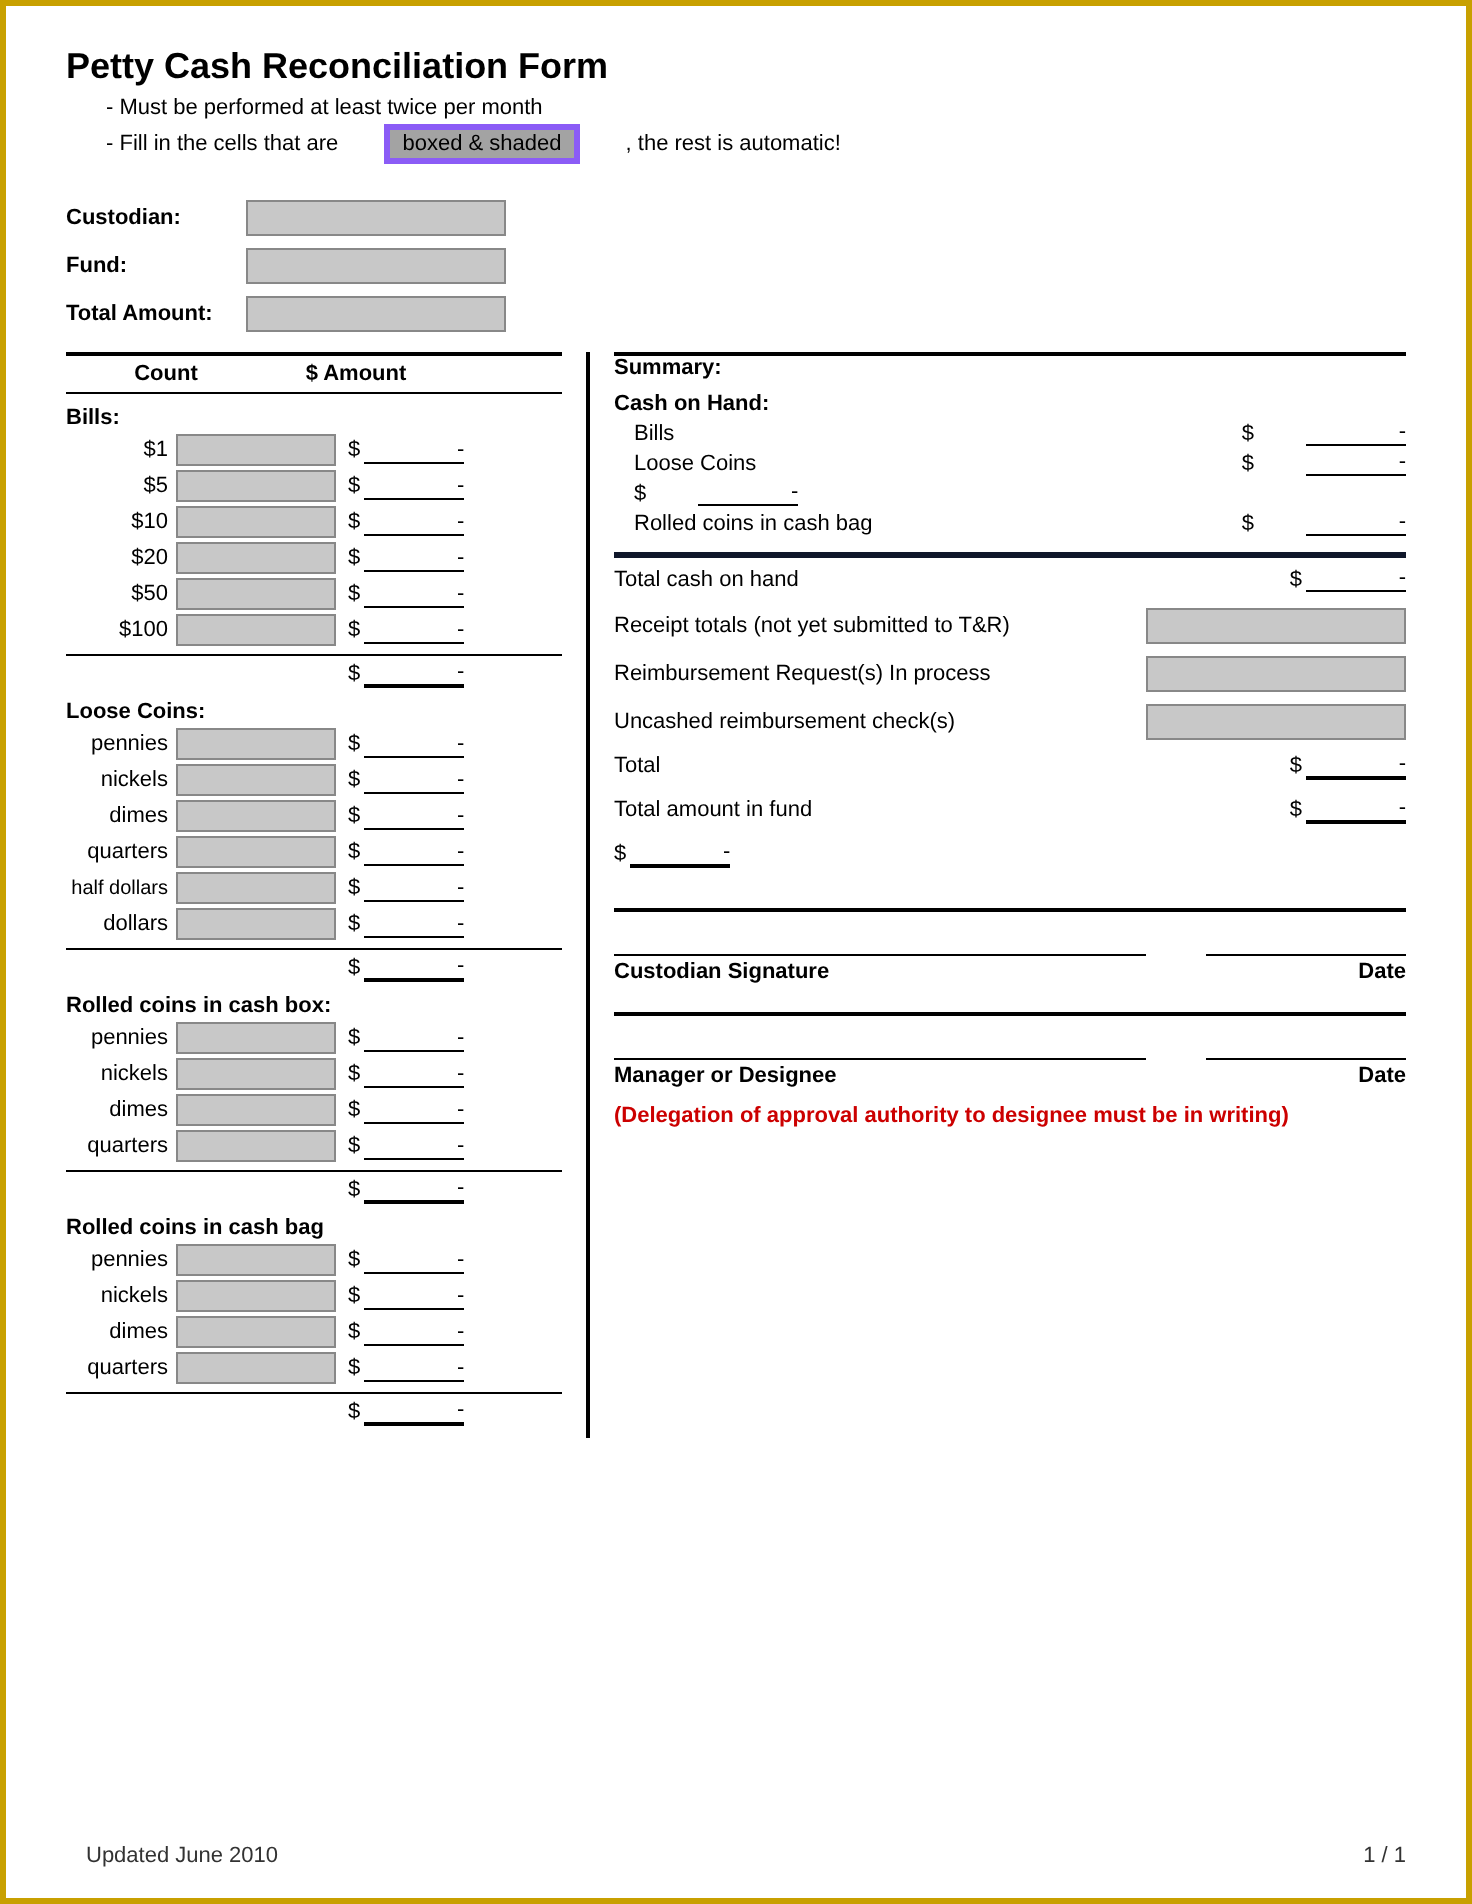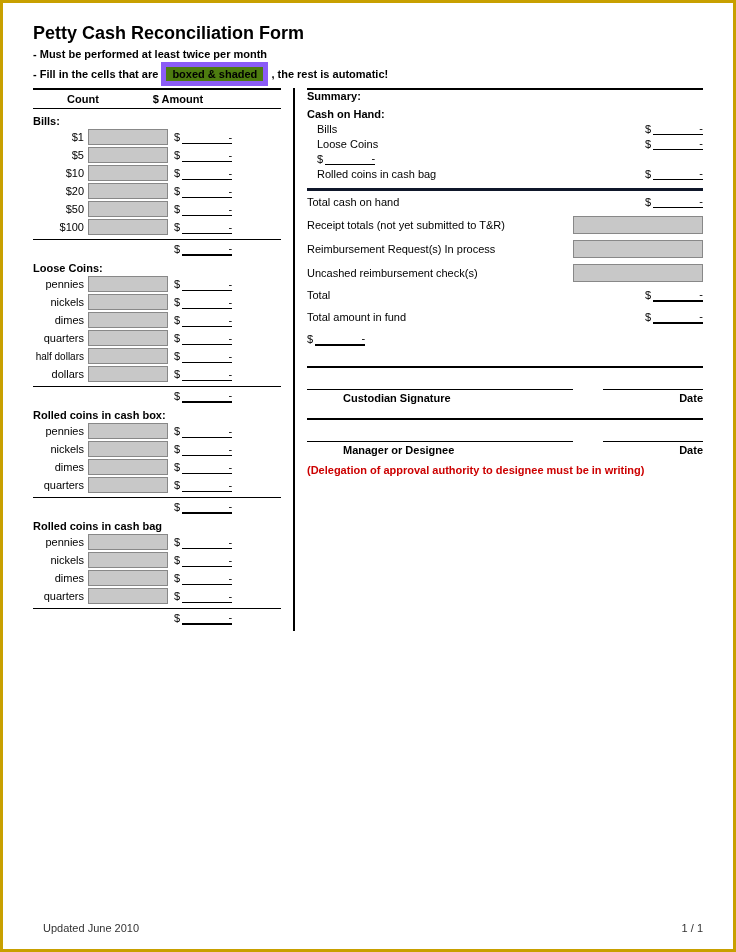--- a/index.html
+++ b/index.html
@@ -18,25 +18,25 @@
     }
     h1 {
       font-size: 18px;
       font-weight: bold;
       margin-bottom: 4px;
     }
     .instructions {
       margin-bottom: 2px;
       font-size: 11px;
     }
-    .instructions span { font-weight: bold; }
+    .instructions span { font-weight: normal; margin-left: 20px; }
     .boxed-shaded {
       display: inline-block;
-      border: 5px solid #8b5cf6;
-      background: #4d7c0f;
+      border: 3px solid #8b5cf6;
+      background: #a3a3a3;
       padding: 1px 6px;
       font-size: 11px;
     }
     .header-fields {
       margin-top: 18px;
       margin-bottom: 10px;
     }
     .header-row {
       display: flex;
       align-items: center;
@@ -135,20 +135,21 @@
       width: 55px;
     }
     .subtotal-input-space {
       width: 80px;
     }
     .right-row {
       display: flex;
       align-items: center;
       margin-bottom: 2px;
       padding-left: 10px;
+      gap: 24px;
     }
     .right-row-label {
       font-size: 11px;
       flex: 1;
     }
     .right-dollar {
       margin-right: 2px;
       font-size: 11px;
     }
     .right-value {
@@ -220,39 +221,52 @@
       height: 16px;
     }
     .date-underline {
       border-bottom: 1px solid #000;
       width: 100px;
       height: 16px;
     }
     .sig-labels-row {
       display: flex;
       justify-content: space-between;
-      margin-left: 36px;
     }
   </style>
 </head>
 <body>
 
 <div class="page">
 
   <h1>Petty Cash Reconciliation Form</h1>
 
   <div class="instructions">
     <span>- Must be performed at least twice per month</span>
   </div>
   <div class="instructions">
     <span>- Fill in the cells that are</span>
     <span class="boxed-shaded">boxed &amp; shaded</span>
     <span>, the rest is automatic!</span>
   </div>
 
+  <div class="header-fields">
+    <div class="header-row">
+      <span class="header-label">Custodian:</span>
+      <div class="header-input"></div>
+    </div>
+    <div class="header-row">
+      <span class="header-label">Fund:</span>
+      <div class="header-input"></div>
+    </div>
+    <div class="header-row">
+      <span class="header-label">Total Amount:</span>
+      <div class="header-input"></div>
+    </div>
+  </div>
 
   <div class="main-content">
 
     <div class="left-col">
 
       <div class="col-headers">
         <div class="col-count">Count</div>
         <div class="col-amount">$ Amount</div>
       </div>
 

